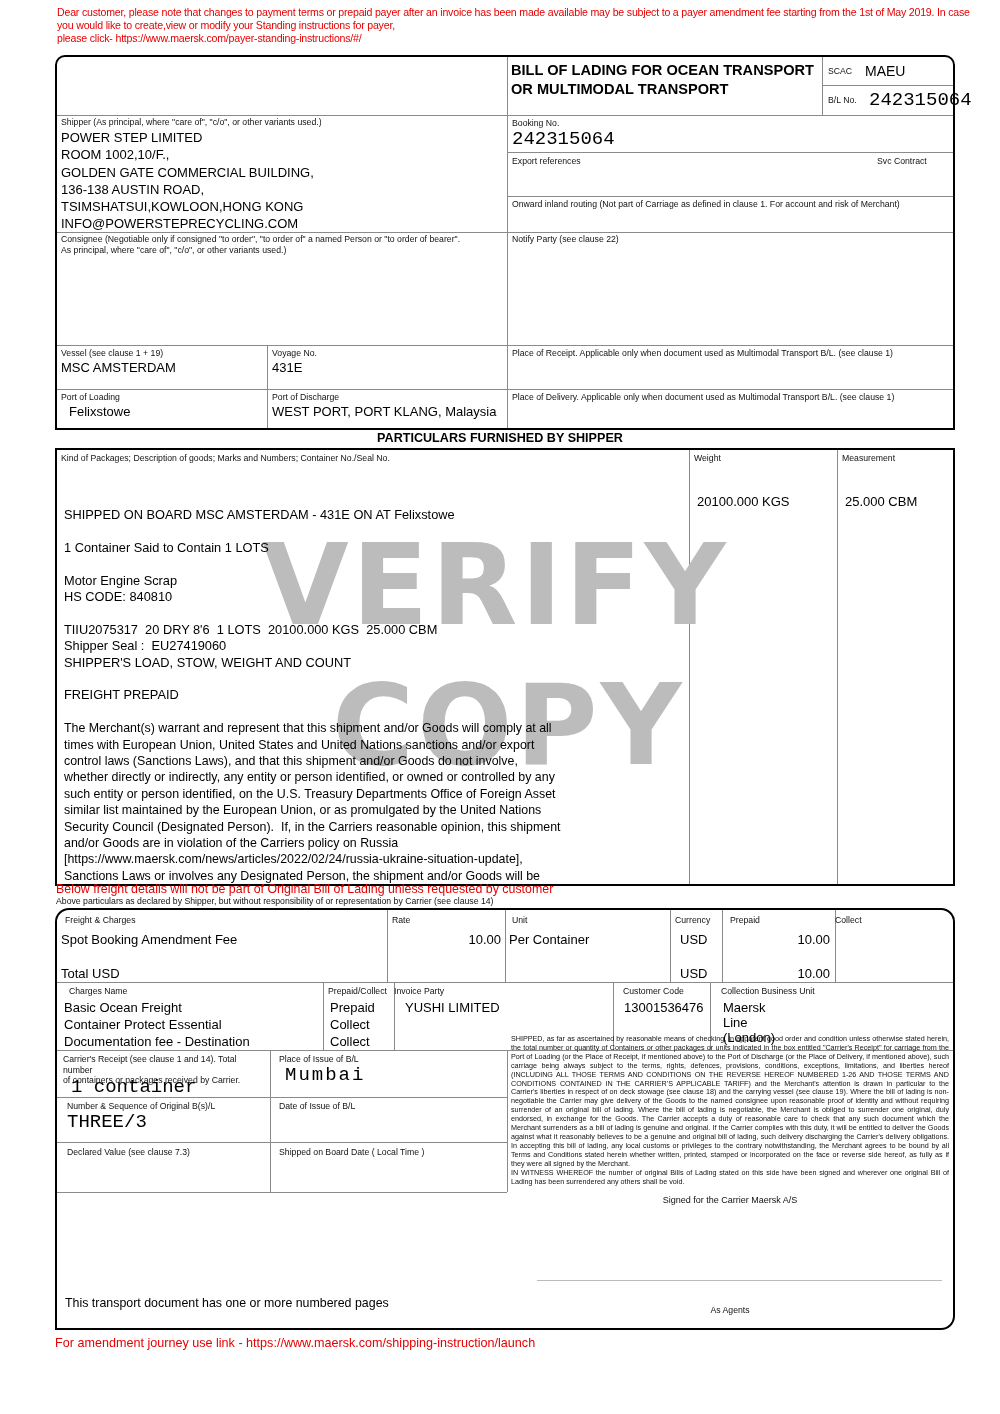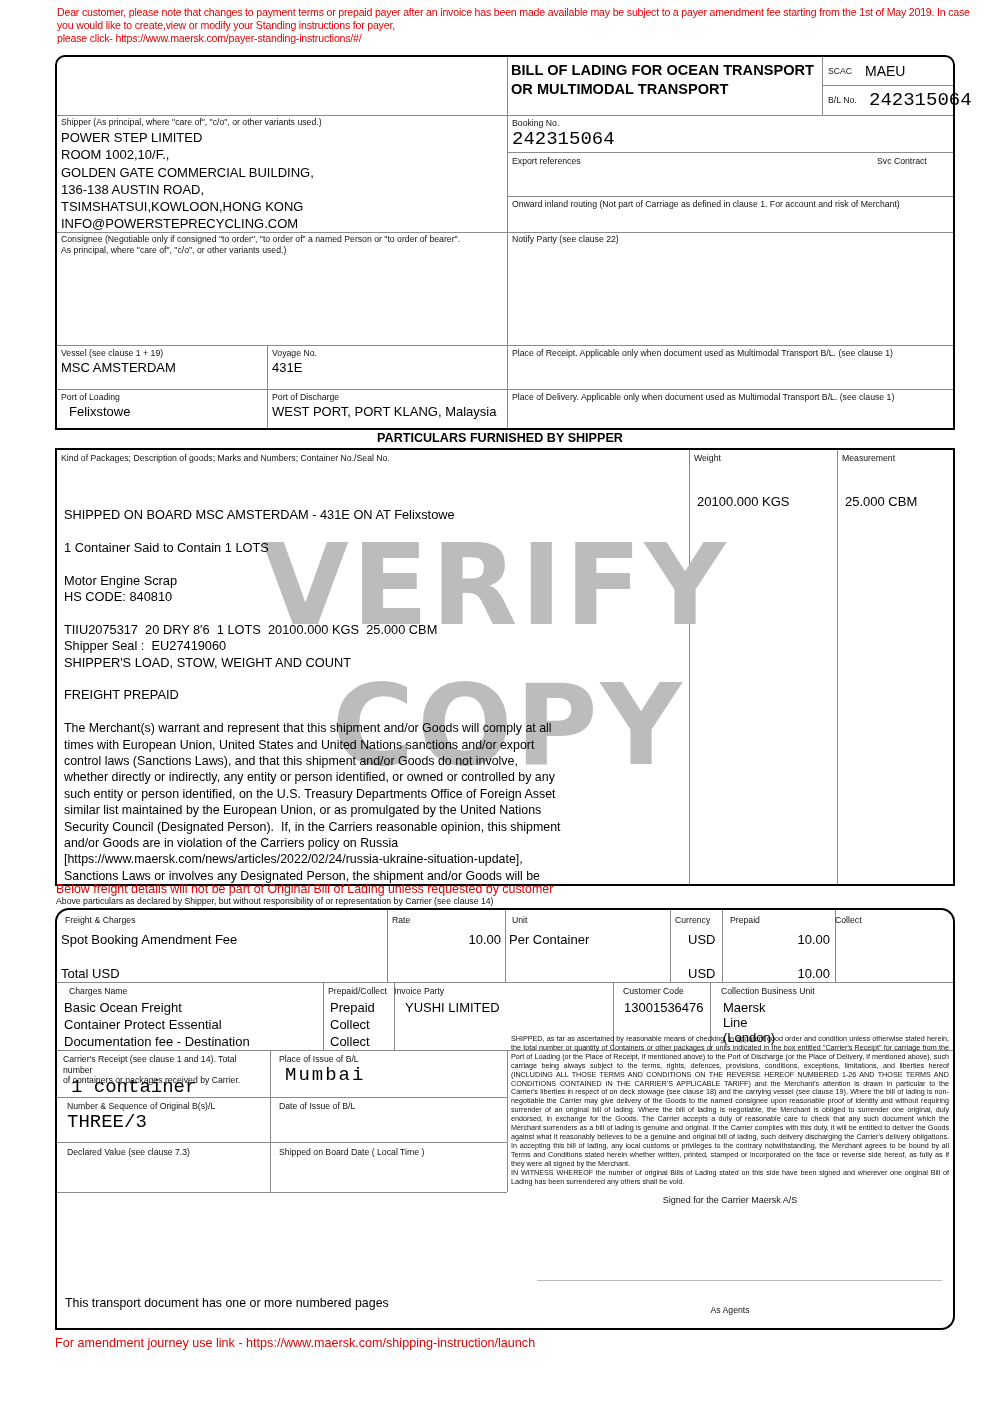--- a/index.html
+++ b/index.html
@@ -18,21 +18,21 @@
   .title{font-size:14.6px;font-weight:bold;line-height:19px;}
   .pline{font-size:12.8px;line-height:16.4px;min-height:16.4px;white-space:pre;}
   .sline{font-size:12.4px;line-height:16.4px;min-height:16.4px;white-space:pre;}
   .watermark{position:absolute;font-size:112px;font-weight:bold;color:#bcbcbc;
              letter-spacing:3px;z-index:1;font-family:"DejaVu Sans",sans-serif;}
   .z2{z-index:2;}
   .f-row{display:grid;grid-template-columns:330px 114px 169px 52px 108px auto;height:20px;font-size:13px;}
   .f-rows > .f-row:nth-of-type(2){margin-top:14px;}
   .f-head{display:grid;grid-template-columns:330px 114px 169px 52px 108px auto;}
   .fc-name{padding-left:4px;} .fc-rate{text-align:right;} .fc-unit{padding-left:8px;}
-  .fc-cur{padding-left:18px;} .fc-pre{text-align:right;} .fc-col{padding-left:6px;}
+  .fc-cur{padding-left:10px;} .fc-pre{text-align:right;} .fc-col{padding-left:6px;}
   .fh-name{padding-left:8px;} .fh-rate{padding-left:5px;text-align:left;} .fh-unit{padding-left:11px;}
   .fh-cur{padding-left:5px;} .fh-pre{padding-left:8px;text-align:left;} .fh-col{padding-left:5px;}
   .c-head{display:grid;grid-template-columns:266px 71px 219px 97px auto;}
   .c-row{display:grid;grid-template-columns:266px 71px 219px 97px auto;height:17px;font-size:13px;}
   .ch-name{padding-left:12px;} .ch-pc{padding-left:5px;} .ch-ip{}
   .ch-code{padding-left:10px;} .ch-bu{padding-left:11px;}
   .cc-name{padding-left:7px;} .cc-pc{padding-left:7px;} .cc-ip{padding-left:11px;}
   .cc-code{padding-left:11px;} .cc-bu{padding-left:13px;}
   .terms{font-size:7.2px;line-height:8.9px;text-align:justify;color:#111;}
   .terms p{margin:0;}

